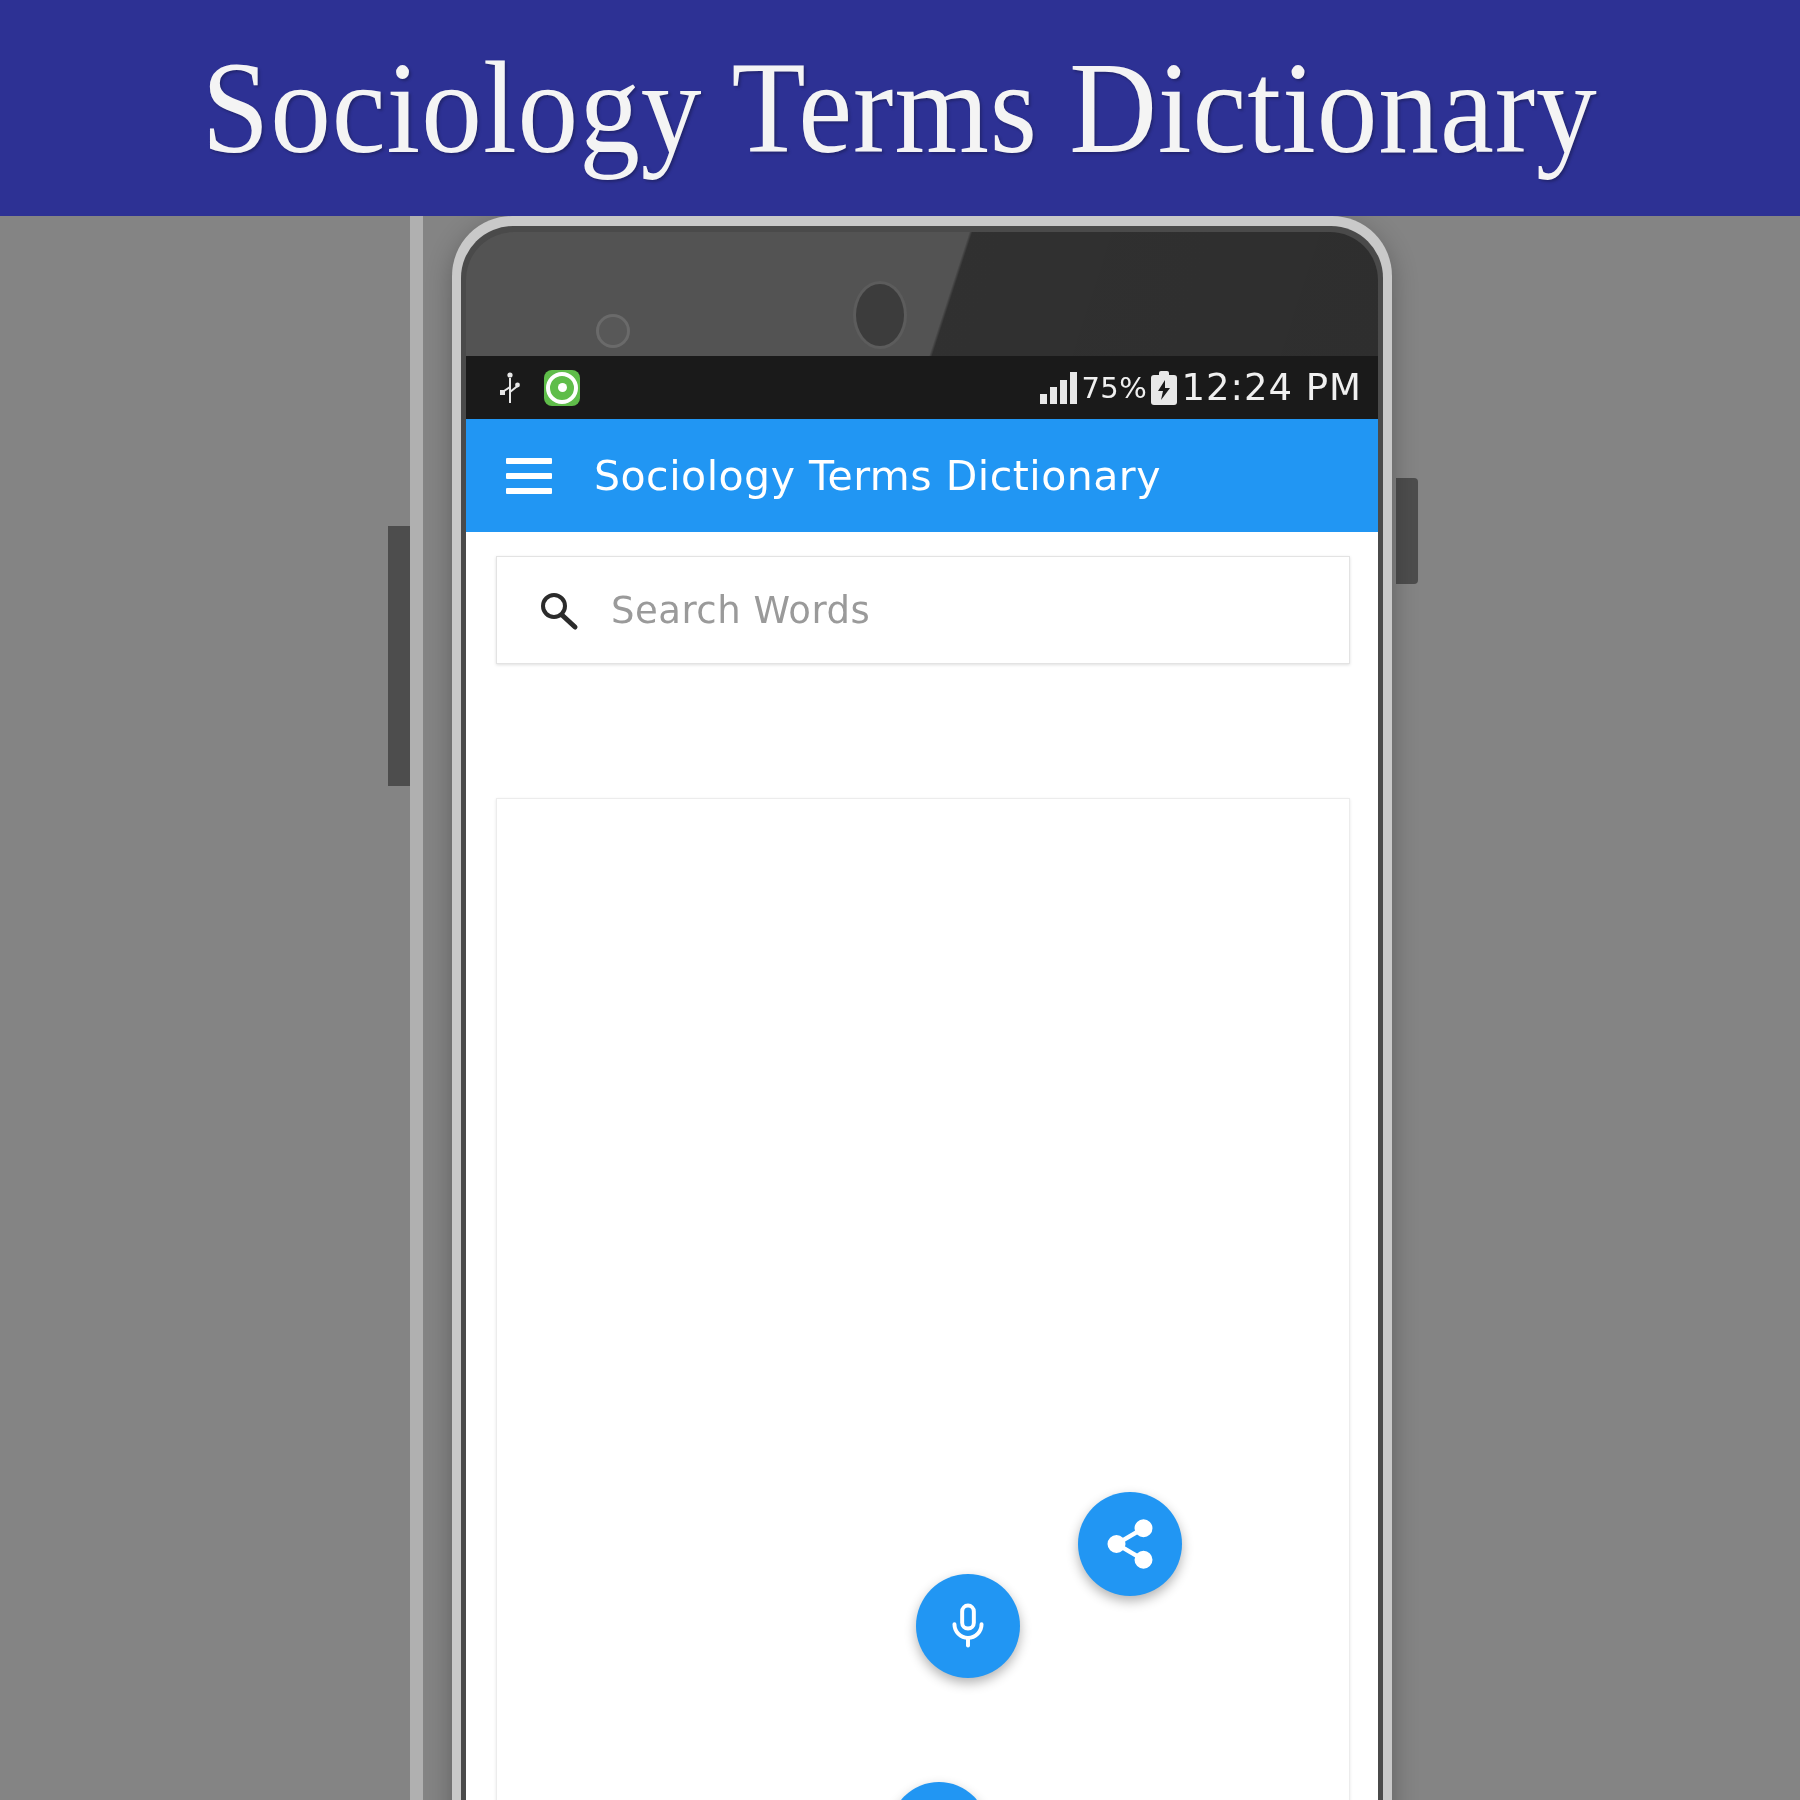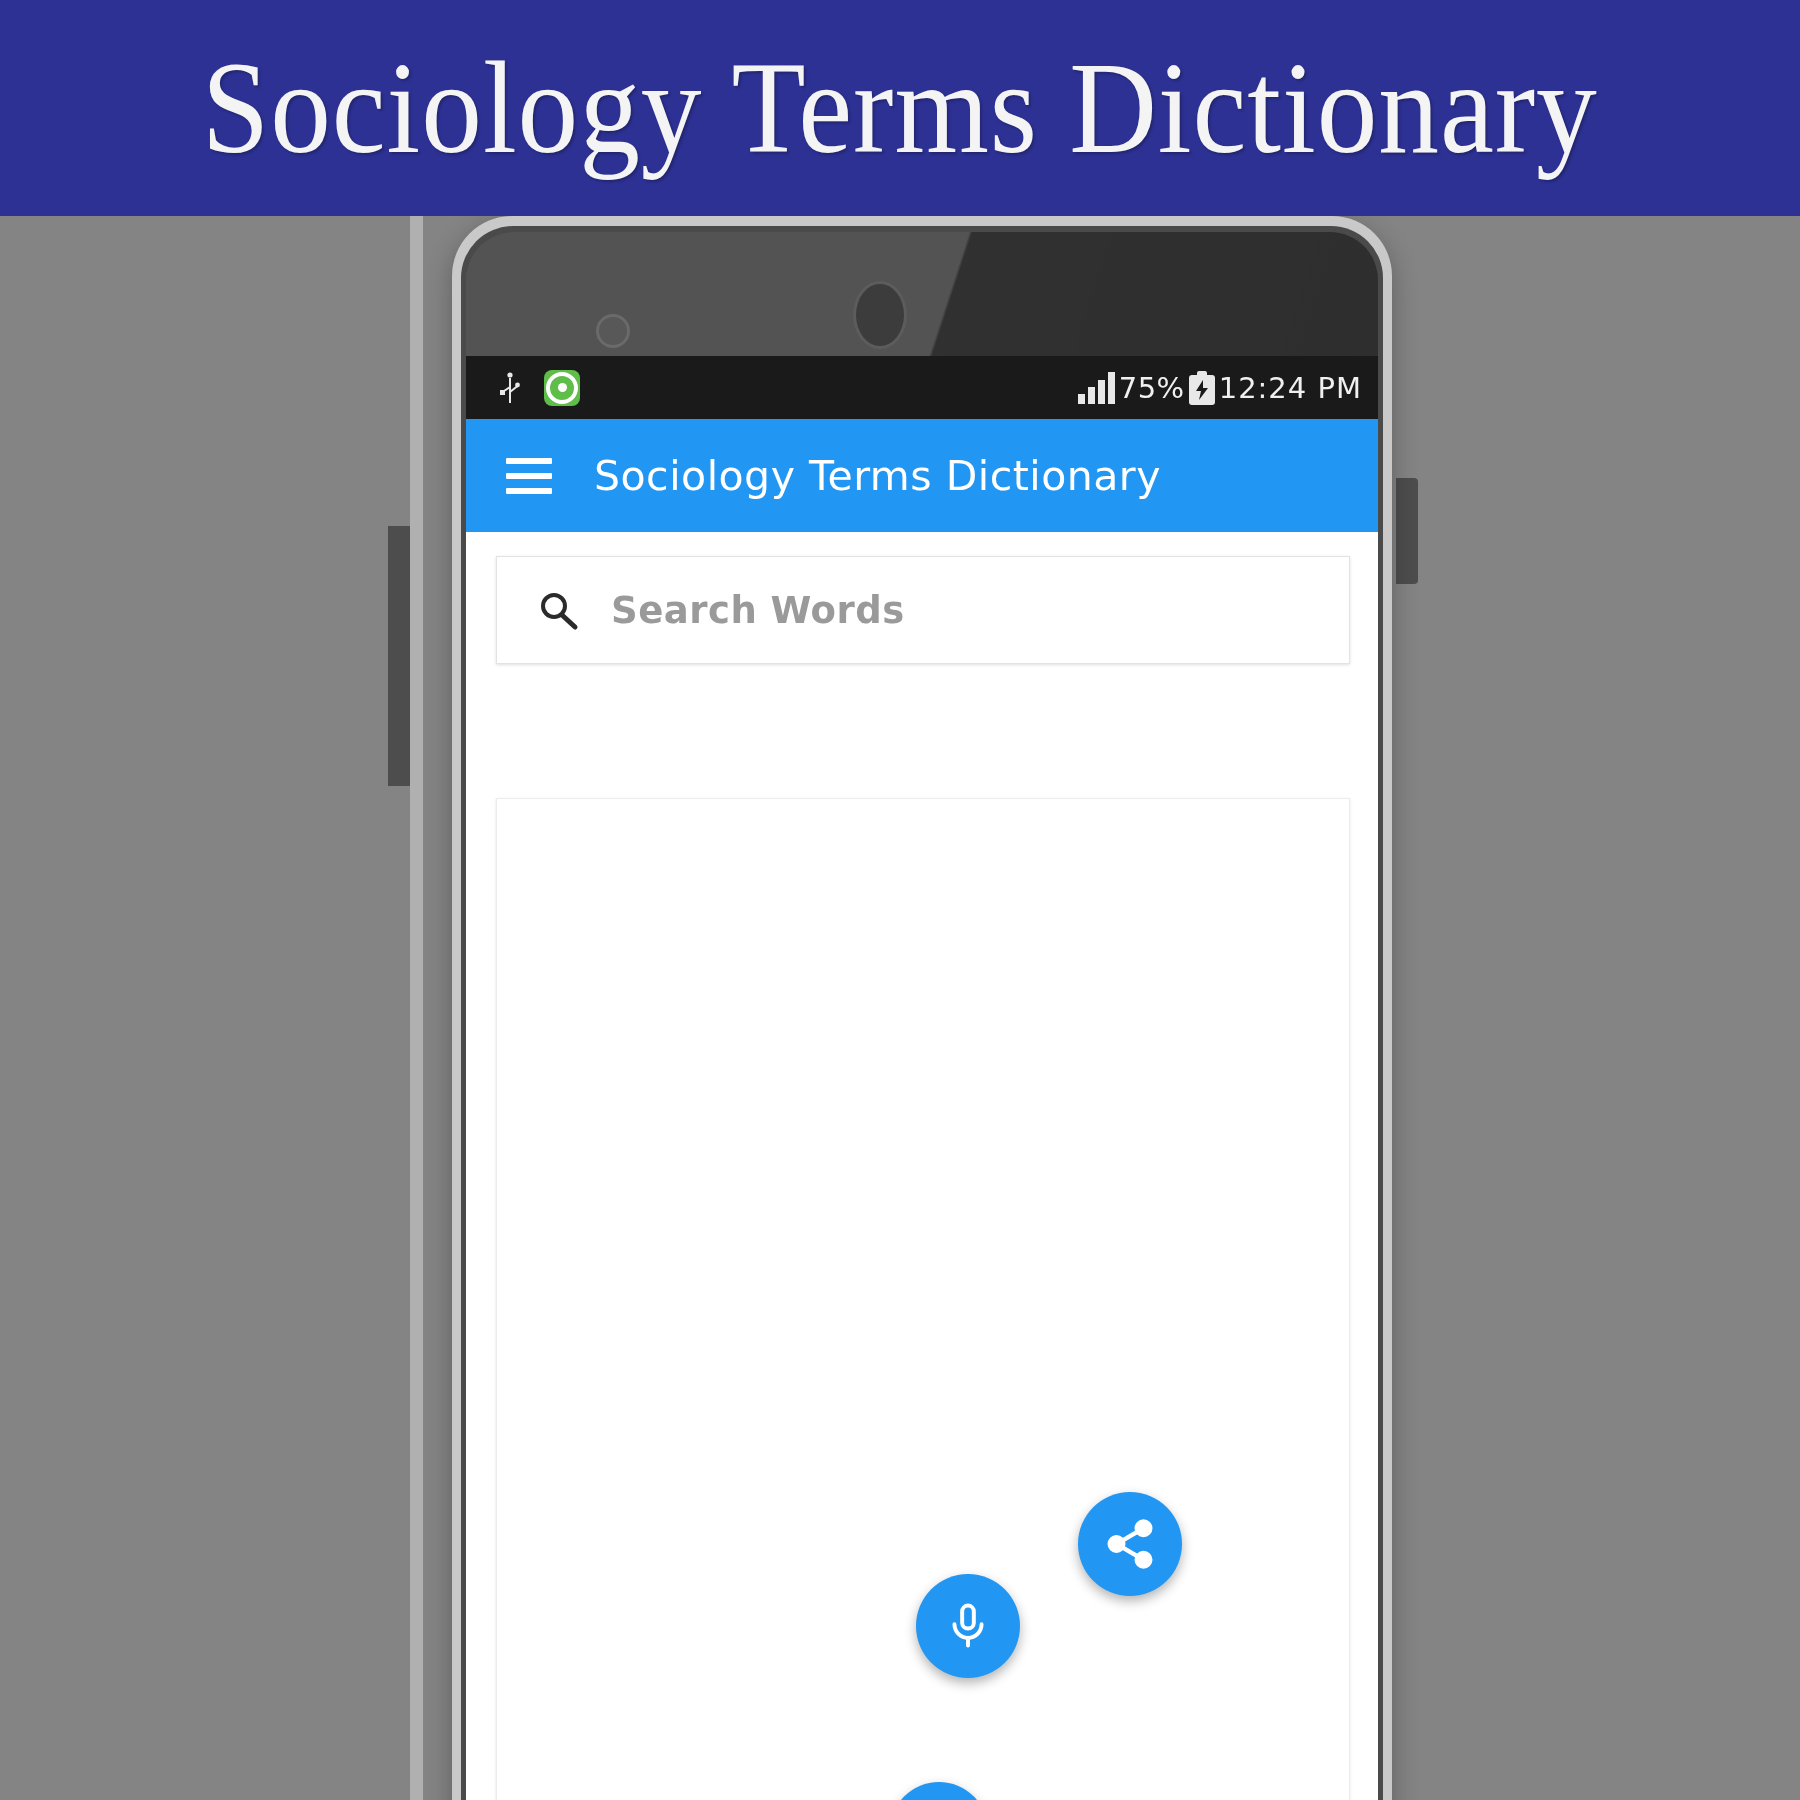--- a/index.html
+++ b/index.html
@@ -166,21 +166,21 @@
     box-sizing: border-box;
   }
   .sb-left { display: flex; align-items: center; gap: 22px; }
   .sb-right { margin-left: auto; display: flex; align-items: center; gap: 4px; }
   .sb-text {
     color: #f0f0f0;
     font-family: "DejaVu Sans", sans-serif;
     font-size: 29px;
     letter-spacing: 0.5px;
   }
-  #sb-time { font-size: 29px; letter-spacing: 1px; }
+  #sb-time { font-size: 37px; letter-spacing: 1px; }
   #usb-icon { width: 24px; height: 34px; }
   #recorder-icon {
     width: 36px; height: 36px;
     background: #5fbd4a;
     border-radius: 8px;
     display: flex; align-items: center; justify-content: center;
   }
   #recorder-icon .ring {
     width: 24px; height: 24px; border-radius: 50%;
     border: 4px solid #ffffff;
@@ -247,21 +247,20 @@
     top: 24px;
     right: 28px;
     height: 108px;
     background: #ffffff;
     border: 1px solid #e3e3e3;
     box-shadow: 0 1px 3px rgba(0,0,0,0.13);
     display: flex;
     align-items: center;
     padding-left: 40px;
     box-sizing: border-box;
-    font-weight: bold;
   }
   #search-icon { width: 42px; height: 42px; color: #333; flex: none; }
   #search-placeholder {
     margin-left: 32px;
     color: #9a9a9a;
     font-family: "DejaVu Sans", sans-serif;
     font-size: 37px;
     letter-spacing: 0.5px;
   }
 

